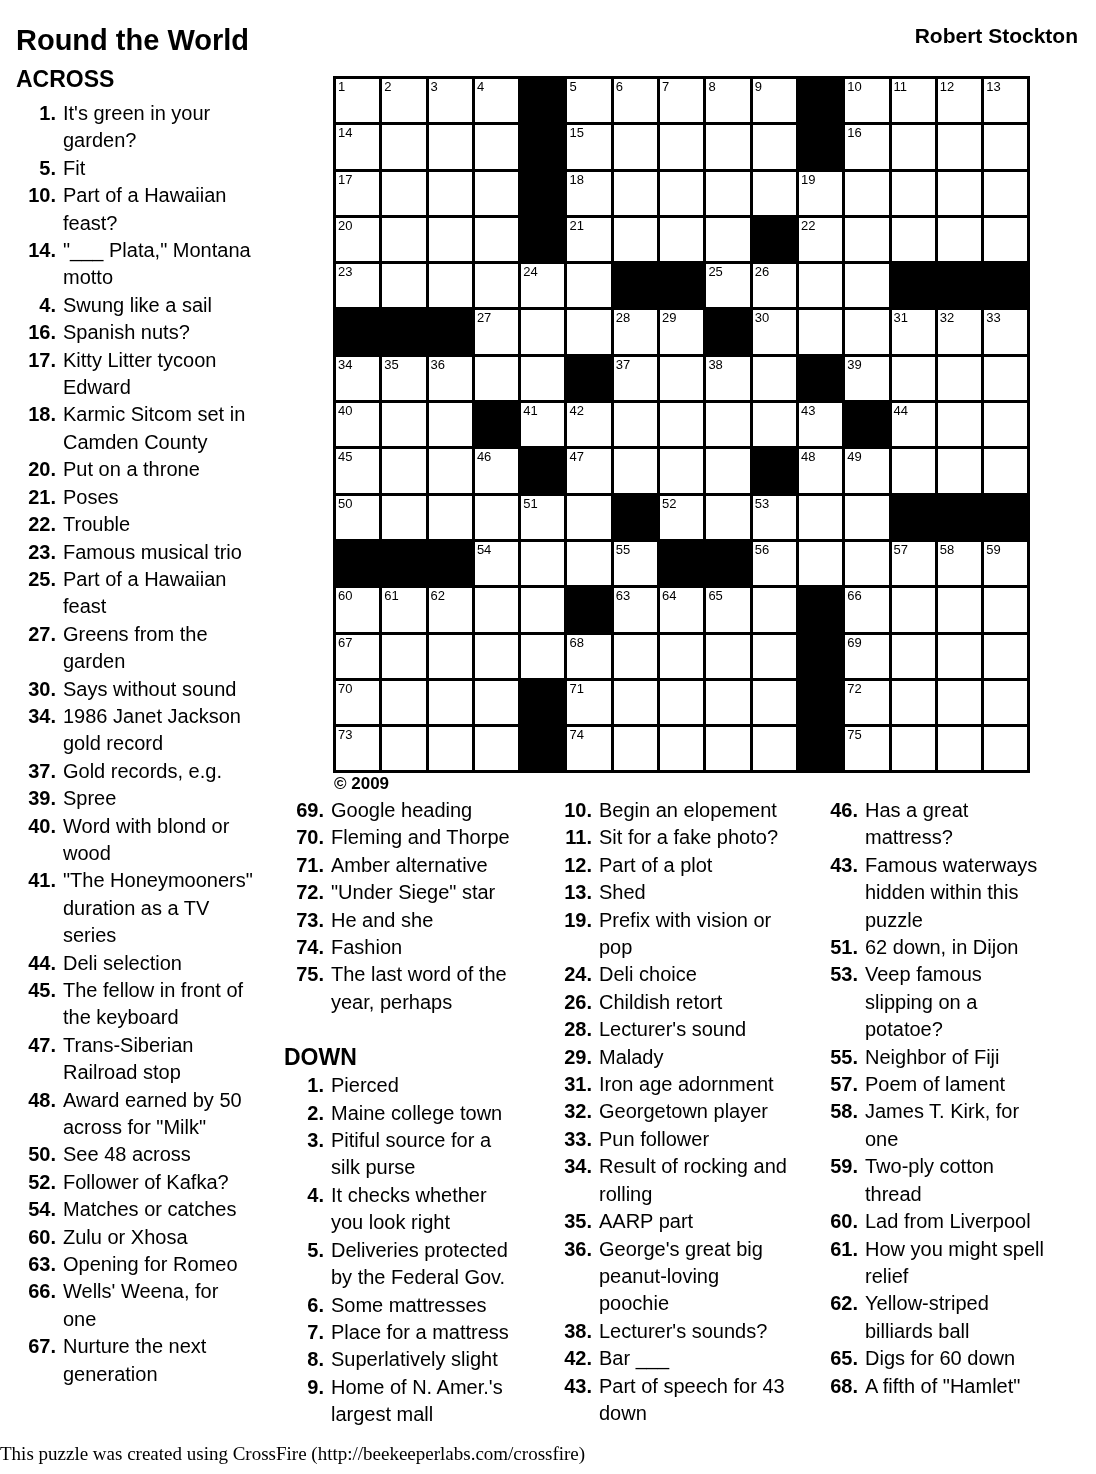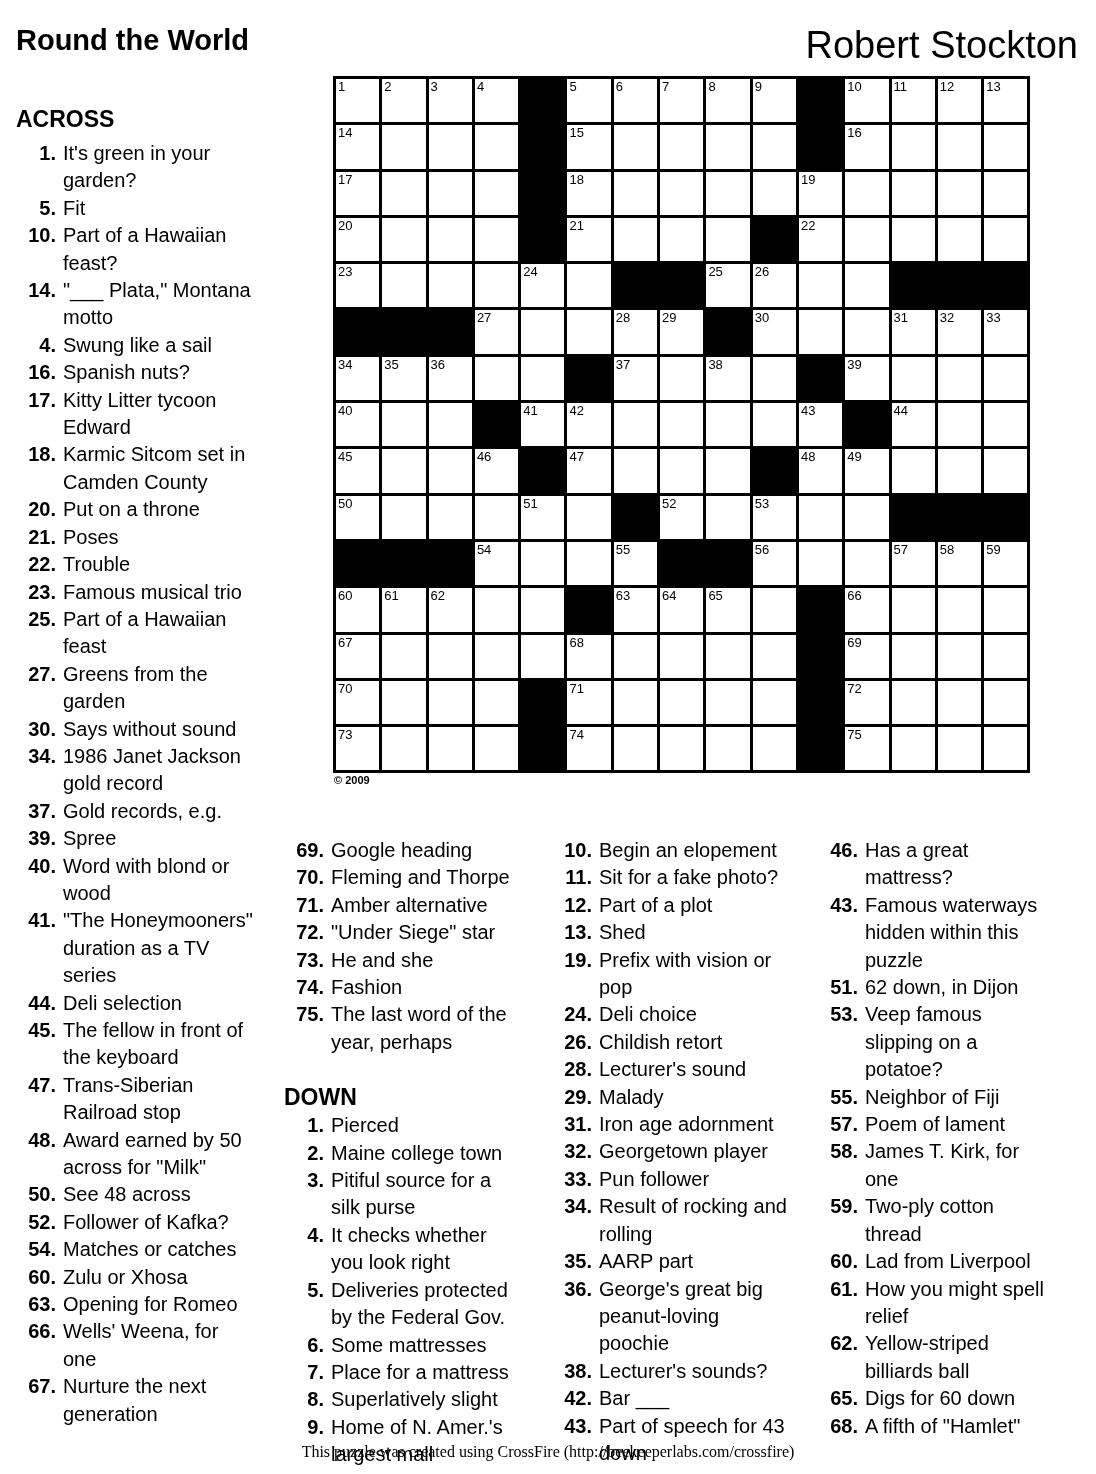--- a/index.html
+++ b/index.html
@@ -11,64 +11,64 @@
     font-family: "Liberation Sans", sans-serif;
     color: #000000;
     overflow: hidden;
   }
   .title {
     position: absolute; left: 16px; top: 24px;
     font-size: 29px; font-weight: bold; letter-spacing: 0px;
   }
   .author {
     position: absolute; right: 18px; top: 24px;
-    font-size: 38px; font-weight: normal;
+    font-size: 21px; font-weight: bold;
   }
   .grid {
     position: absolute; left: 333px; top: 76px;
     display: grid;
     grid-template-columns: repeat(15, 43.3px);
     grid-auto-rows: 43.3px;
     gap: 3px; padding: 3px;
     background: #000000;
   }
   .cell { background: #ffffff; position: relative; }
   .cell.black { background: #000000; }
   .cell .num {
     position: absolute; top: 0px; left: 2px;
     font-size: 13px; line-height: 15px; color: #000;
   }
   .copyright {
     position: absolute; left: 334px; top: 774px;
-    font-size: 11px; font-weight: bold;
+    font-size: 17px; font-weight: bold;
   }
   .section-header {
     font-size: 23px; font-weight: bold; line-height: 30px;
   }
-  .clue-col { position: absolute; width: 237px; margin-top: 40px; }
+  .clue-col { position: absolute; width: 237px; }
   .col1 { left: 16px;  top: 64px; }
   .col2 { left: 284px; top: 797px; }
   .col3 { left: 552px; top: 797px; }
   .col4 { left: 818px; top: 797px; }
   .col1 .clues { margin-top: 6px; }
   .down-header { margin-top: 26px; }
   .clue {
     display: flex;
     font-size: 20px; line-height: 27.4px;
   }
   .cnum {
     flex: 0 0 40px; text-align: right;
     font-weight: bold; padding-right: 7px; white-space: nowrap;
   }
   .ctext { flex: 1 1 auto; width: 188px; }
   .footer {
     position: absolute; left: 0; top: 1443px; width: 100%;
-    text-align: center;
+    text-align: left;
     font-family: "Liberation Serif", serif;
-    font-size: 16px;
+    font-size: 19px;
   }
 </style>
 </head>
 <body>
 
 <div class="page">
 
   <div class="title">Round the World</div>
   <div class="author">Robert Stockton</div>
 

